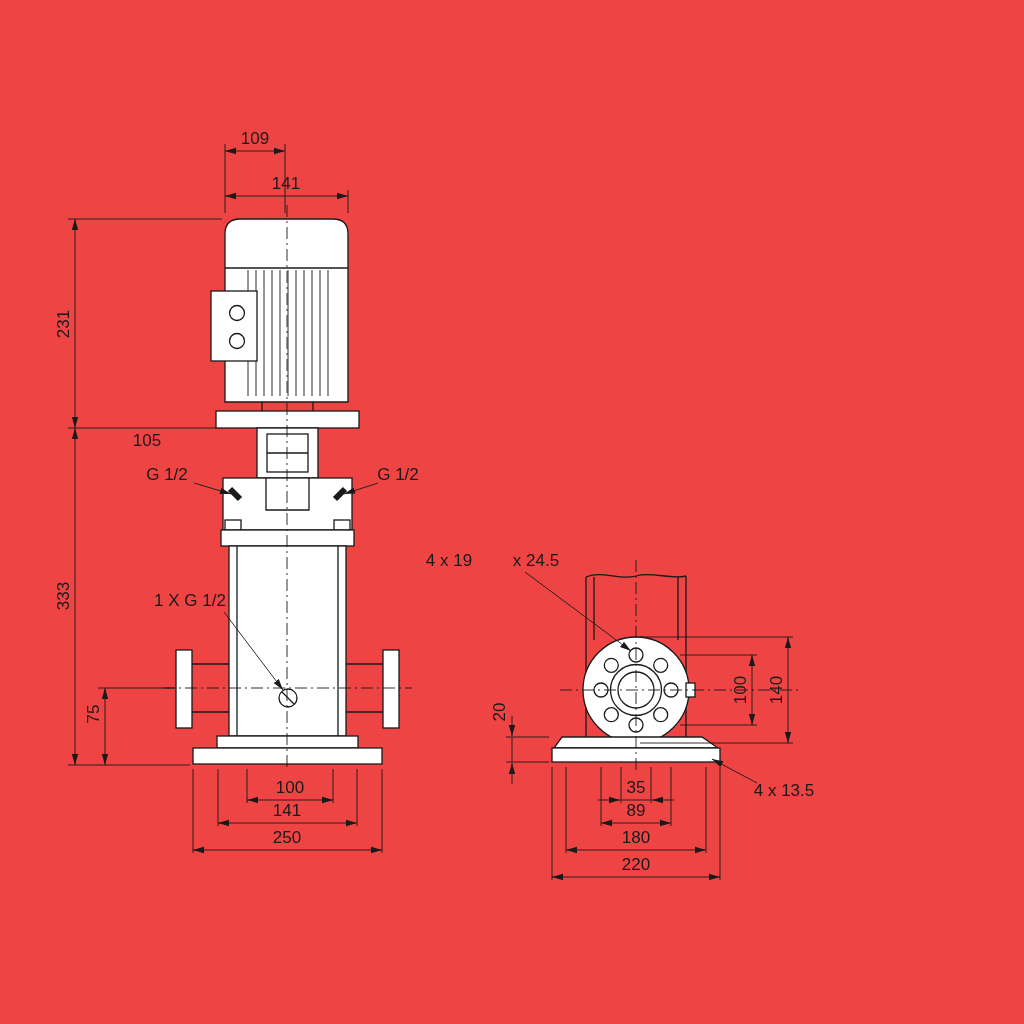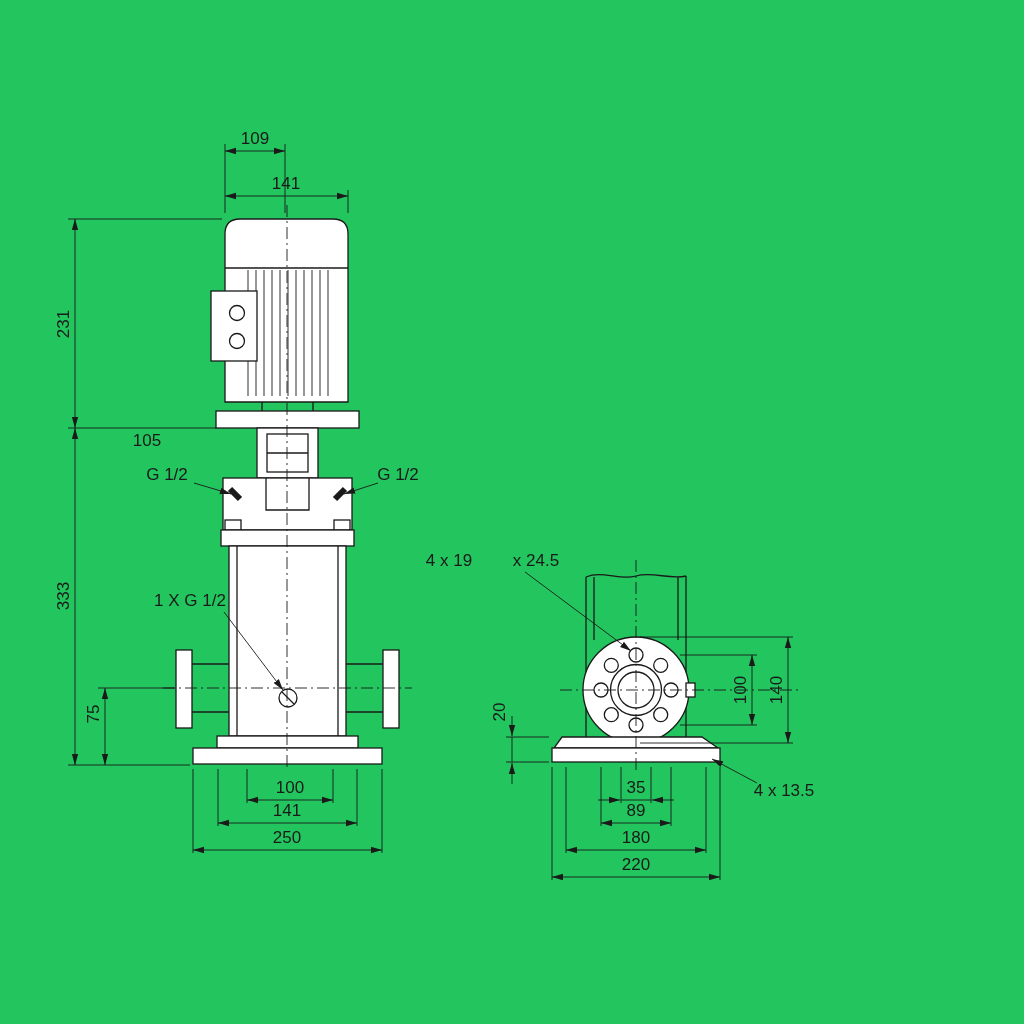--- a/index.html
+++ b/index.html
@@ -1,16 +1,16 @@
 <!DOCTYPE html>
 <html><head>
 <meta charset="utf-8">
 <style>
   html,body{margin:0;padding:0;background:#ffffff;}
-  .canvas{position:relative;width:1024px;height:1024px;background:#22c55e;overflow:hidden;
+  .canvas{position:relative;width:1024px;height:1024px;background:#ef4444;overflow:hidden;
           font-family:"Liberation Sans", sans-serif;}
   svg{position:absolute;left:0;top:0;}
   svg text{font-family:"Liberation Sans", sans-serif;font-size:17px;fill:#1a1a1a;}
   .obj{fill:none;stroke:#1a1a1a;stroke-width:1.3;}
   .objf{fill:#ffffff;stroke:#1a1a1a;stroke-width:1.3;}
   .thin{fill:none;stroke:#1a1a1a;stroke-width:0.9;}
   .cl{fill:none;stroke:#1a1a1a;stroke-width:0.9;stroke-dasharray:12 4 2 4;}
   .stub{fill:none;stroke:#1a1a1a;stroke-width:6;stroke-linecap:butt;}
 </style>
 </head>

